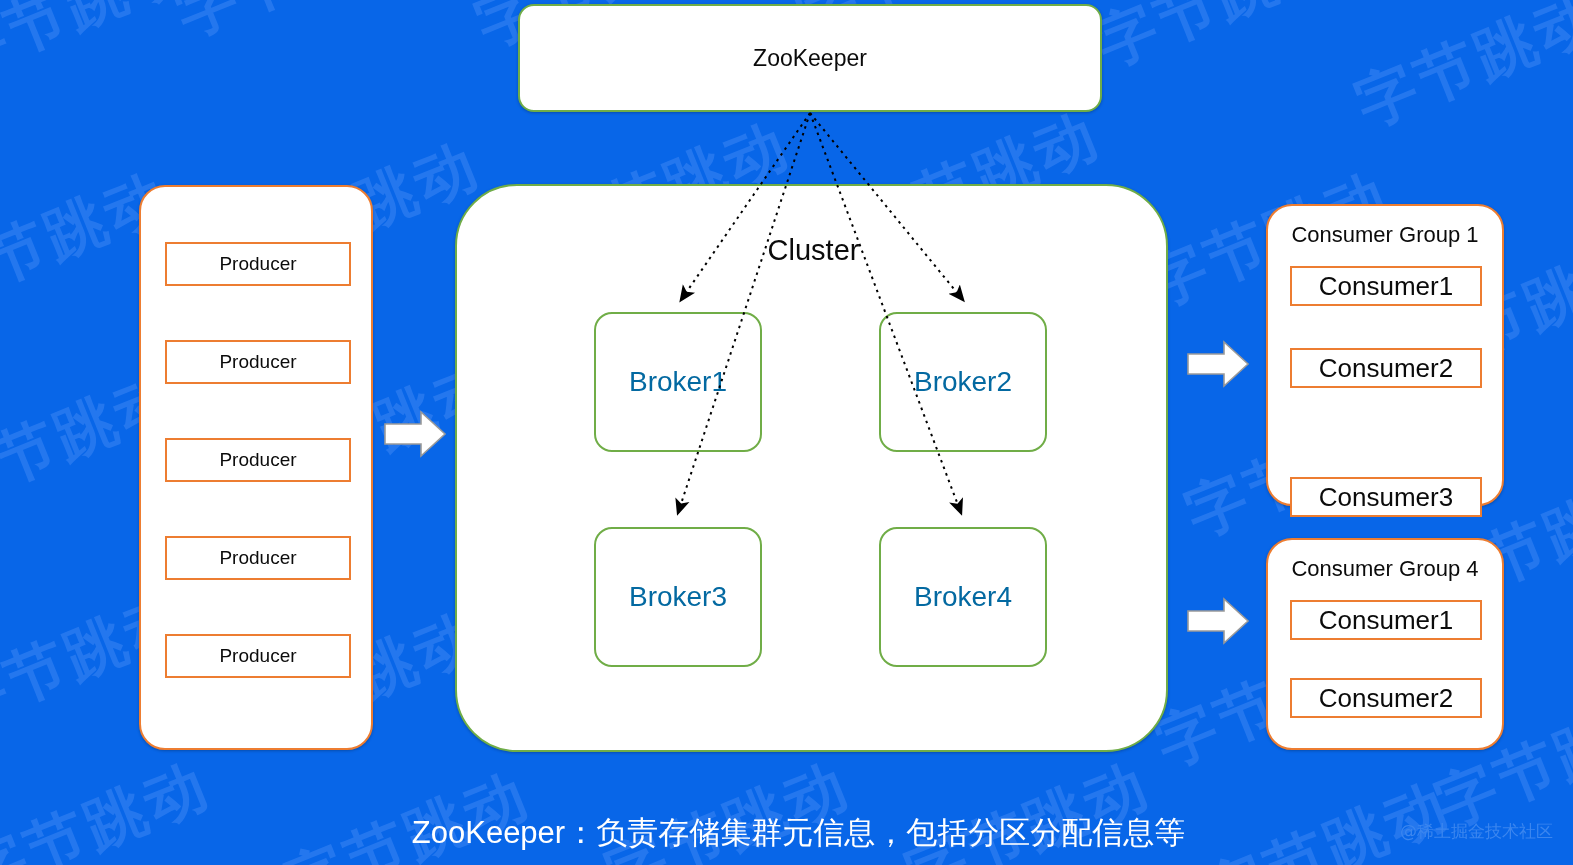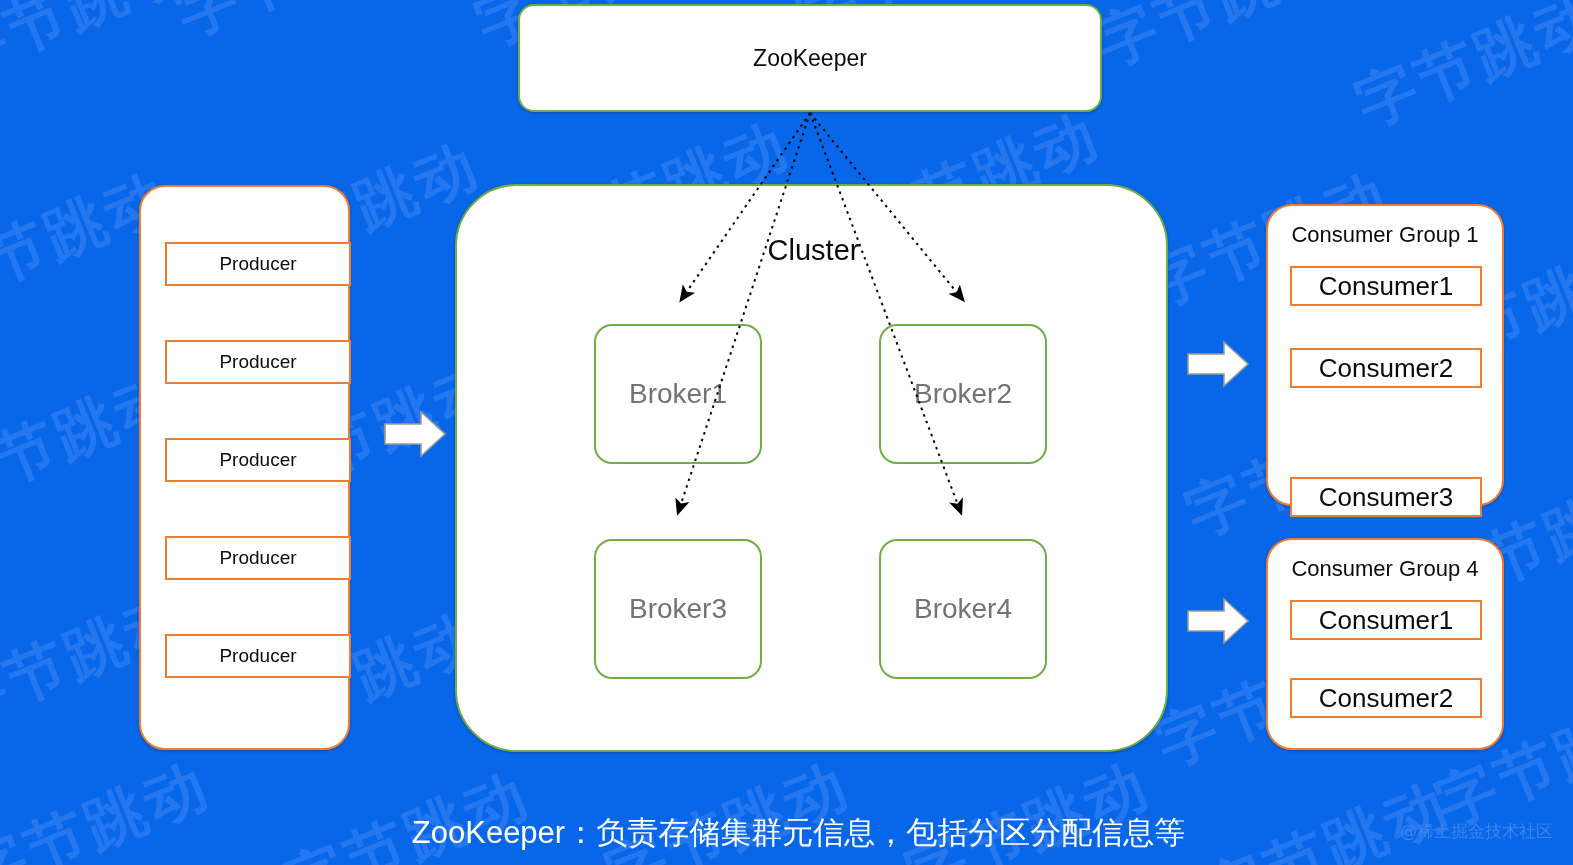--- a/index.html
+++ b/index.html
@@ -58,21 +58,21 @@
     left: 518px; top: 4px;
     width: 584px; height: 108px;
     border-radius: 16px;
     font-size: 23px;
     z-index: 3;
   }
 
   
   #producer-panel {
     left: 139px; top: 185px;
-    width: 211px; height: 565px;
+    width: 234px; height: 565px;
     border-radius: 26px;
     display: block;
   }
   .producer-item {
     position: absolute;
     left: 24px;
     width: 186px;
     height: 44px;
     background: #fff;
     border: 2px solid #ed7d31;
@@ -105,23 +105,22 @@
     width: 168px;
     height: 140px;
     background: transparent;
     border: 2px solid #70ad47;
     border-radius: 18px;
     box-sizing: border-box;
     display: flex;
     align-items: center;
     justify-content: center;
     font-size: 28px;
-    color: #737373;
+    color: #0369a1;
     z-index: 4;
-    margin-top: 12px;
   }
 
   
   .cg-panel {
     position: absolute;
     background: #ffffff;
     border: 2px solid #ed7d31;
     box-sizing: border-box;
     border-radius: 26px;
     box-shadow: 0 1px 3px rgba(0,0,0,0.25);

